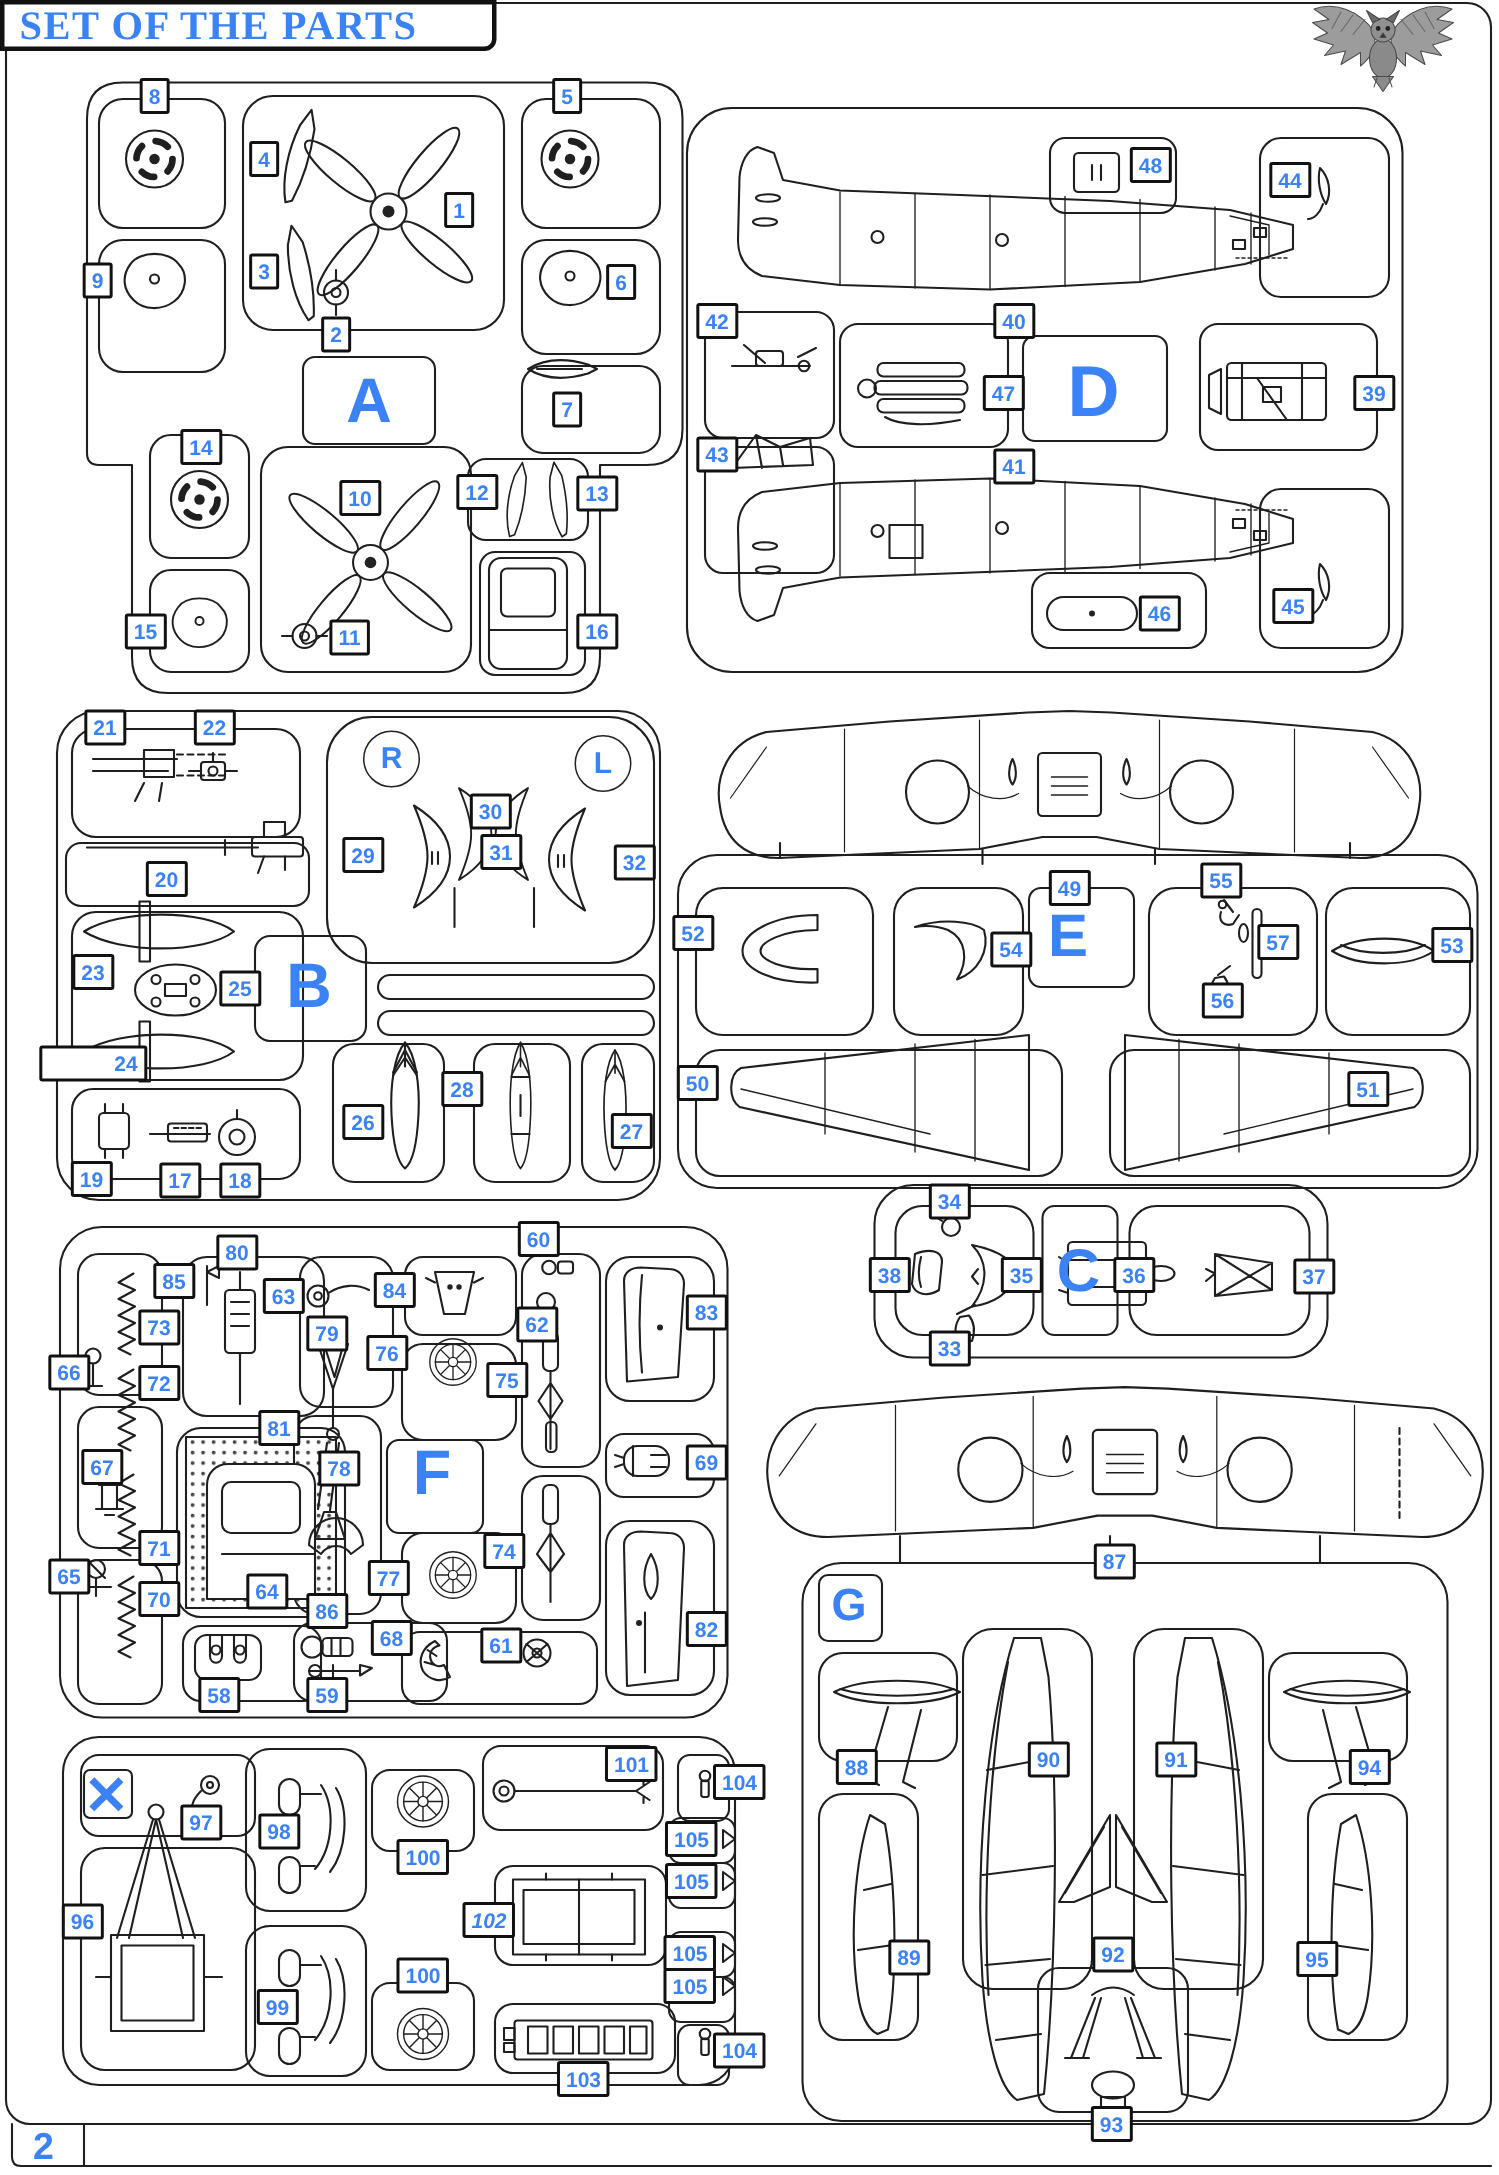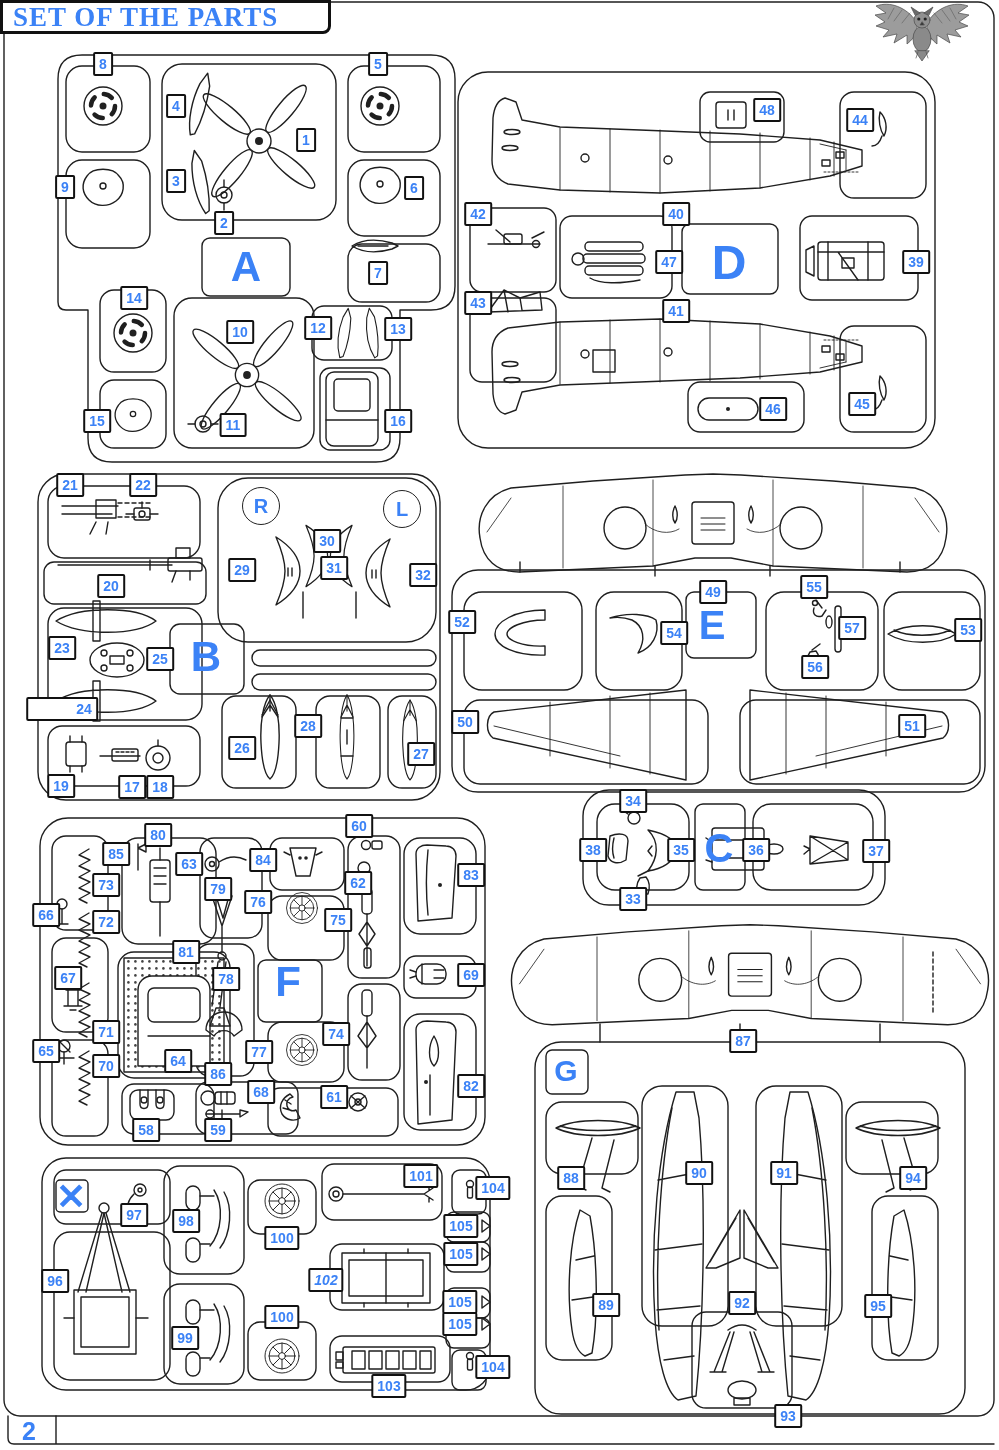--- a/index.html
+++ b/index.html
@@ -499,21 +499,21 @@
       <div class="part-label" style="left: 334px; top: 568px;">31</div>
       <div class="part-label" style="left: 423px; top: 575px;">32</div>
       <div class="part-label" style="left: 111px; top: 586px;">20</div>
       <div class="part-label" style="left: 62px; top: 648px;">23</div>
       <div class="part-label" style="left: 160px; top: 659px;">25</div>
       <div class="part-label" style="left: 62px; top: 709px; padding-left: 48px;">24</div>
       <div class="part-label" style="left: 308px; top: 726px;">28</div>
       <div class="part-label" style="left: 242px; top: 748px;">26</div>
       <div class="part-label" style="left: 421px; top: 754px;">27</div>
       <div class="part-label" style="left: 61px; top: 786px;">19</div>
-      <div class="part-label" style="left: 132px; top: 787px;">17</div>
+      <div class="part-label" style="left: 120px; top: 787px;">17</div>
       <div class="part-label" style="left: 160px; top: 787px;">18</div>
       <div class="sprue-letter" style="font-size: 40px; left: 712px; top: 625px;">E</div>
       <div class="part-label" style="left: 713px; top: 592px;">49</div>
       <div class="part-label" style="left: 814px; top: 587px;">55</div>
       <div class="part-label" style="left: 462px; top: 622px;">52</div>
       <div class="part-label" style="left: 674px; top: 633px;">54</div>
       <div class="part-label" style="left: 852px; top: 628px; text-align: right;">57</div>
       <div class="part-label" style="left: 968px; top: 630px;">53</div>
       <div class="part-label" style="left: 815px; top: 667px;">56</div>
       <div class="part-label" style="left: 465px; top: 722px;">50</div>
@@ -573,16 +573,16 @@
       <div class="part-label" style="left: 493px; top: 1367px;">104</div>
       <div class="sprue-letter mirror" style="font-size: 30px; left: 566px; top: 1071px;">G</div>
       <div class="part-label" style="left: 743px; top: 1041px;">87</div>
       <div class="part-label" style="left: 571px; top: 1178px;">88</div>
       <div class="part-label" style="left: 699px; top: 1173px;">90</div>
       <div class="part-label" style="left: 784px; top: 1173px;">91</div>
       <div class="part-label" style="left: 913px; top: 1178px;">94</div>
       <div class="part-label" style="left: 606px; top: 1305px;">89</div>
       <div class="part-label" style="left: 742px; top: 1303px;">92</div>
       <div class="part-label" style="left: 878px; top: 1306px;">95</div>
-      <div class="part-label" style="left: 741px; top: 1416px; margin-left: 47px;">93</div>
+      <div class="part-label" style="left: 741px; top: 1416px;">93</div>
     </div>
 
 </div>
 
 </body></html>

